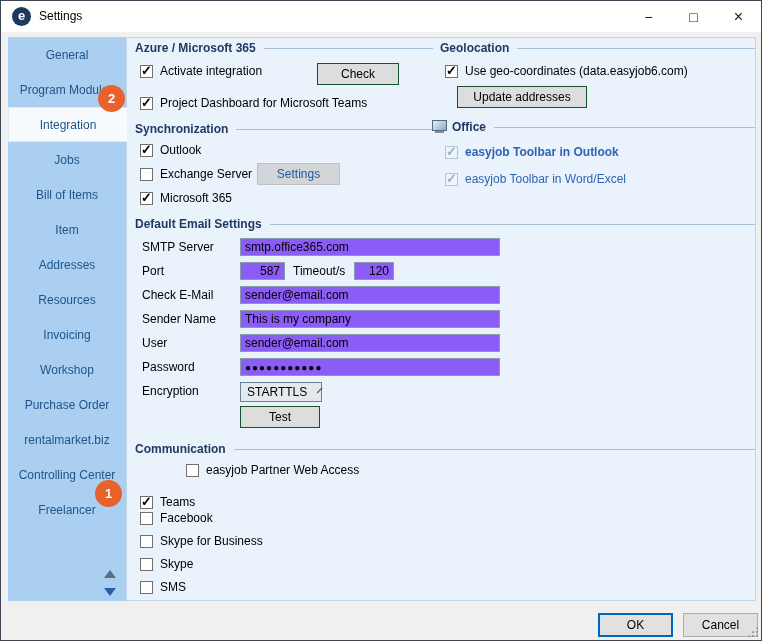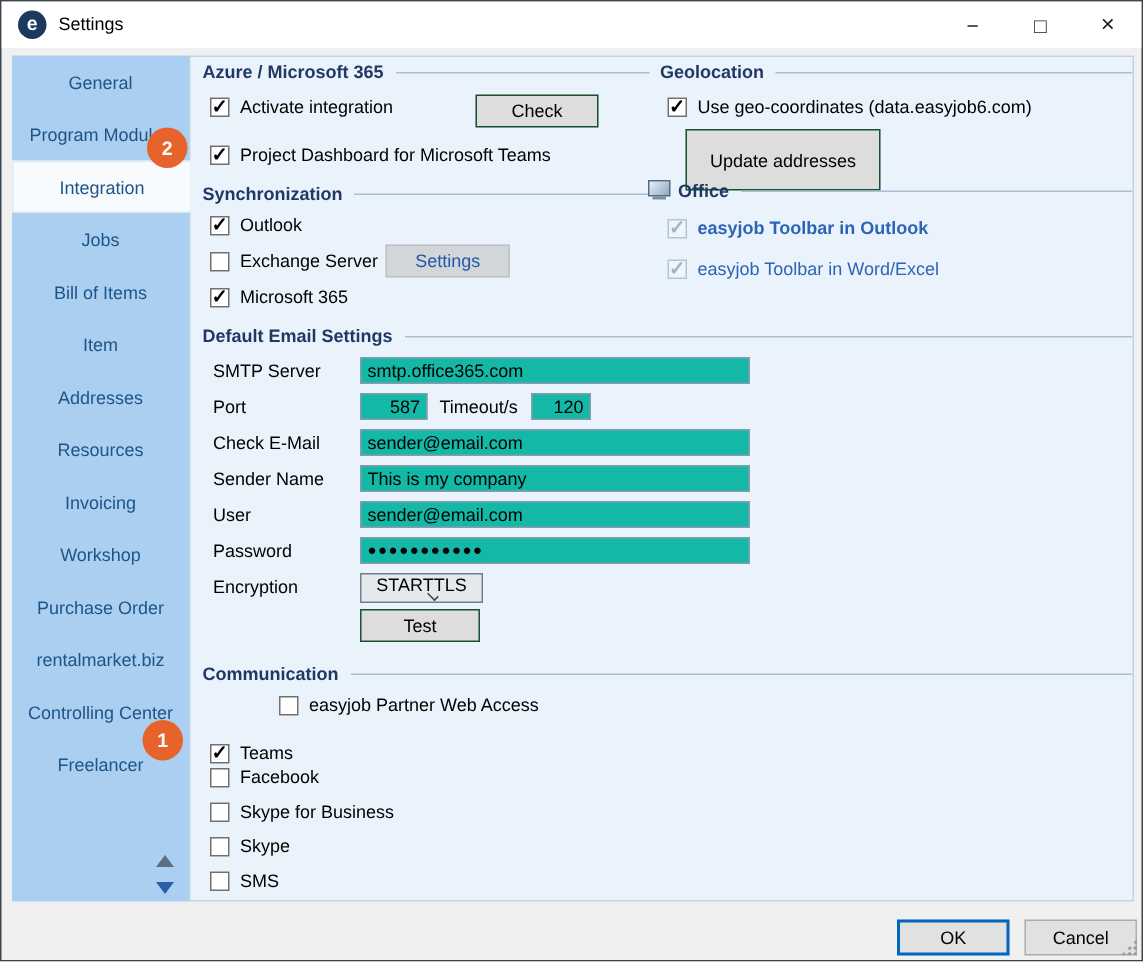--- a/index.html
+++ b/index.html
@@ -45,27 +45,27 @@
   .cblabel { font-size: 12px; color: #000; white-space: nowrap; }
   .cb.disabled .cbox { border-color: #AFC6DA; background: #EFF5FA; }
   .cb.disabled .cbox.checked::after { color: #9DB4C8; }
   .cb.link .cblabel { color: #2E64B5; }
 
   .btn { position: absolute; display: flex; align-items: center; justify-content: center;
          font-size: 12px; color: #000; background: #DDDDDD; border: 1px solid #14532d; }
   .btn.blue-text { color: #2458A8; background: #D3D6D9; border-color: #BCC2C8; }
 
   .field-label { position: absolute; font-size: 12px; color: #000; white-space: nowrap; }
-  .tinput { position: absolute; border: 1px solid #8A9BAB; background: #14b8a6; font-size: 12px;
+  .tinput { position: absolute; border: 1px solid #8A9BAB; background: #8b5cf6; font-size: 12px;
             font-family: "Liberation Sans", sans-serif; padding: 0 4px; height: 18px; color: #000; }
   .tinput.num { text-align: right; }
   .tinput.pw { font-size: 10px; font-weight: bold; letter-spacing: 1px; }
 
   .dropdown { position: absolute; height: 20px; border: 1px solid #6E7F8E; background: #E4E9ED;
-              display: flex; align-items: center; font-size: 12px; color: #000; padding: 0 6px; flex-direction: column; }
+              display: flex; align-items: center; font-size: 12px; color: #000; padding: 0 6px; }
   .chev { margin-left: 10px; width: 7px; height: 7px; border-right: 1px solid #444;
           border-bottom: 1px solid #444; transform: rotate(45deg) translateY(-3px); }
 
   
   .monitor { position: relative; width: 16px; height: 14px; margin-right: 4px; flex: none; }
   .monitor .screen { position: absolute; left: 0; top: 0; width: 15px; height: 11px;
                      background: linear-gradient(135deg, #E8F0F8, #8FA9C0); border: 1px solid #4F6B85; }
   .monitor .stand { position: absolute; left: 3px; top: 11px; width: 9px; height: 2px; background: #7A8FA3; }
 
   
@@ -137,21 +137,21 @@
     </div>
 
     <div class="ghead" style="left:313px; top:3px; width:315px;">
       <span class="gtitle">Geolocation</span>
       <span class="gline"></span>
     </div>
     <div class="cb" style="left:318px; top:25px;">
       <span class="cbox checked"></span>
       <span class="cblabel">Use geo-coordinates (data.easyjob6.com)</span>
     </div>
-    <div class="btn" style="left:330px; top:48px; width:130px; height:41px;">Update addresses</div>
+    <div class="btn" style="left:330px; top:48px; width:130px; height:22px;">Update addresses</div>
 
     <div class="ghead" style="left:8px; top:84px; width:298px;">
       <span class="gtitle">Synchronization</span>
       <span class="gline"></span>
     </div>
     <div class="cb" style="left:13px; top:104px;">
       <span class="cbox checked"></span>
       <span class="cblabel">Outlook</span>
     </div>
     <div class="cb" style="left:13px; top:128px;">

